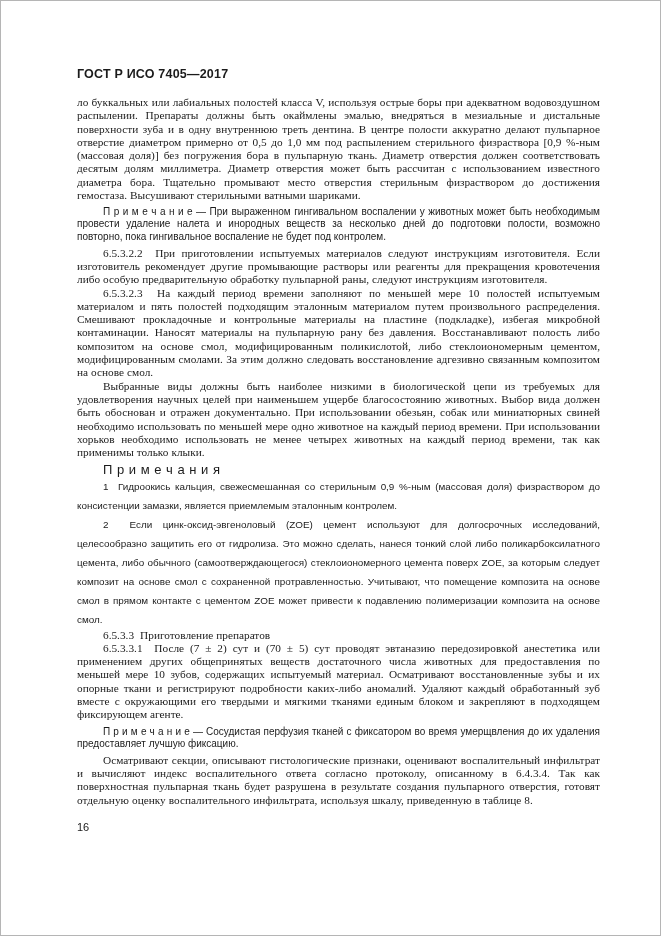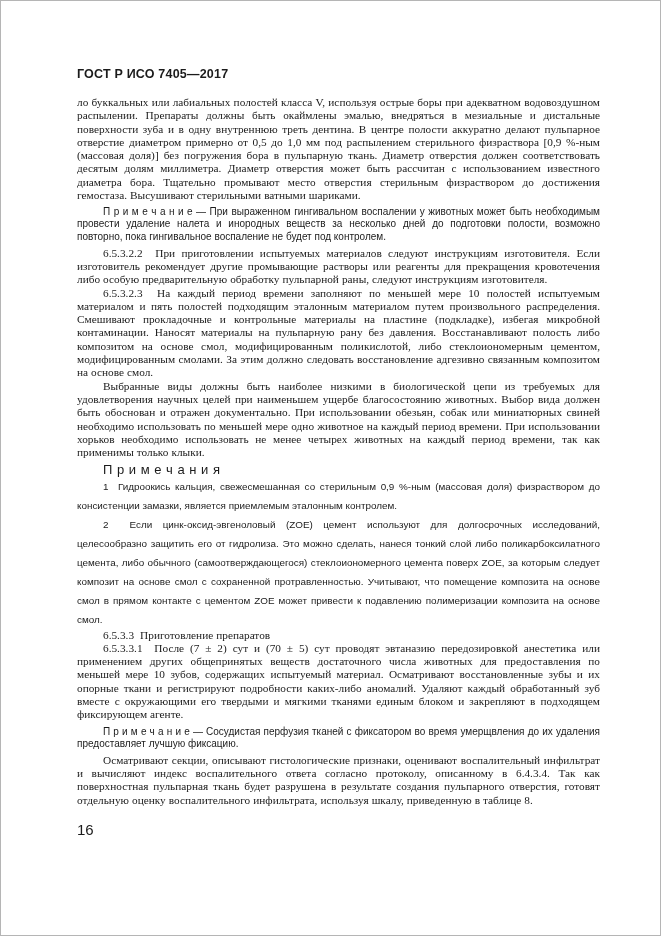--- a/index.html
+++ b/index.html
@@ -52,21 +52,21 @@
   p.note-item {
     margin: 0;
     font-size: 9.9px;
     line-height: 19px;
     text-align: justify;
     text-indent: 26px;
   }
   .gap-after-notes { margin-bottom: 8px; }
   .page-number {
     margin: 14px 0 0 0;
-    font-size: 15px;
+    font-size: 11px;
   }
 </style>
 </head>
 <body>
 
 <div class="page">
 
   <p class="doc-header">ГОСТ Р ИСО 7405—2017</p>
 
   <p class="body">ло буккальных или лабиальных полостей класса V, используя острые боры при адекватном водовоздушном распылении. Препараты должны быть окаймлены эмалью, внедряться в мезиальные и дистальные поверхности зуба и в одну внутреннюю треть дентина. В центре полости аккуратно делают пульпарное отверстие диаметром примерно от 0,5 до 1,0 мм под распылением стерильного физраствора [0,9 %-ным (массовая доля)] без погружения бора в пульпарную ткань. Диаметр отверстия должен соответствовать десятым долям миллиметра. Диаметр отверстия может быть рассчитан с использованием известного диаметра бора. Тщательно промывают место отверстия стерильным физраствором до достижения гемостаза. Высушивают стерильными ватными шариками.</p>

